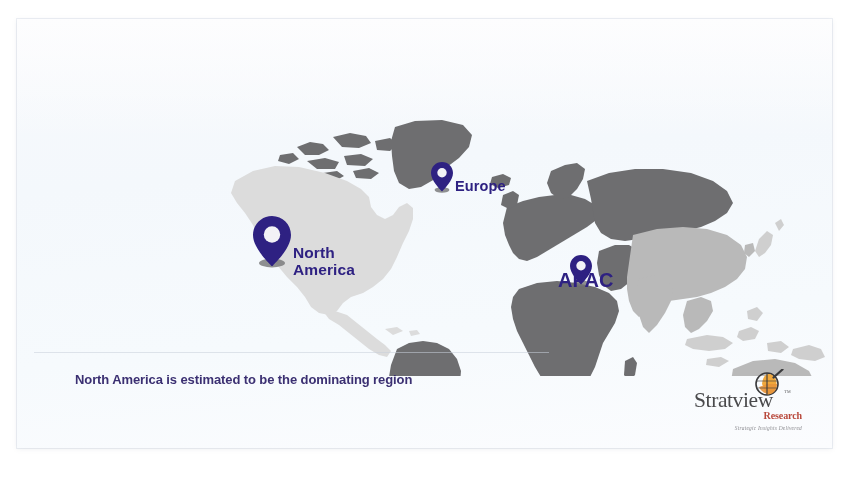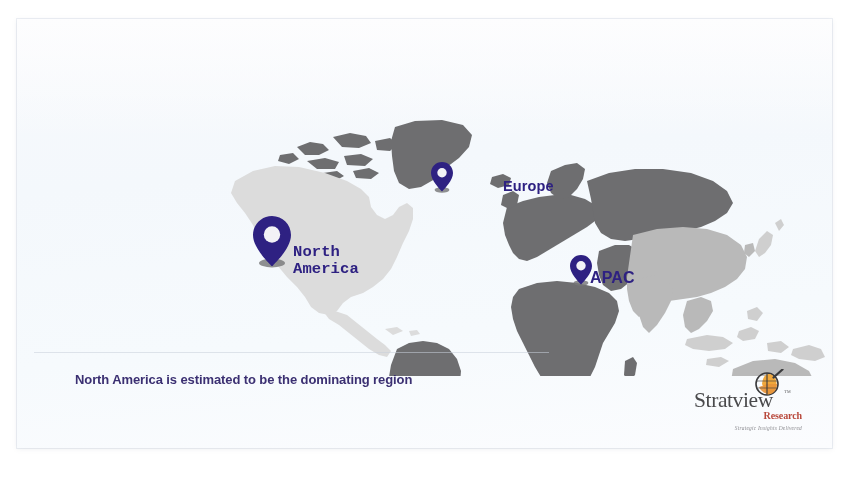--- a/index.html
+++ b/index.html
@@ -85,27 +85,27 @@
   .pin-label {
     position: absolute;
     font-weight: bold;
     color: #2e2182;
     line-height: 1.12;
     letter-spacing: 0.1px;
     white-space: pre-line;
   }
 
   #pin-na      { left: 232px; top: 103px; }
-  #label-na    { left: 276px; top: 133px; font-size: 15.5px; font-family: Liberation Mono, monospace; }
+  #label-na    { left: 276px; top: 133px; font-size: 15.5px; }
 
   #pin-eu      { left: 412px; top: 50px; }
-  #label-eu    { left: 438px; top: 67px; font-size: 14.5px; margin-left: 48px; }
+  #label-eu    { left: 438px; top: 67px; font-size: 14.5px; }
 
   #pin-apac    { left: 551px; top: 143px; }
-  #label-apac  { left: 573px; top: 158px; font-size: 16px; }
+  #label-apac  { left: 541px; top: 158px; font-size: 20px; }
 
   
   #divider {
     position: absolute;
     left: 17px;
     top: 333px;
     width: 515px;
     height: 1px;
     background: rgba(200,207,218,0.55);
   }

